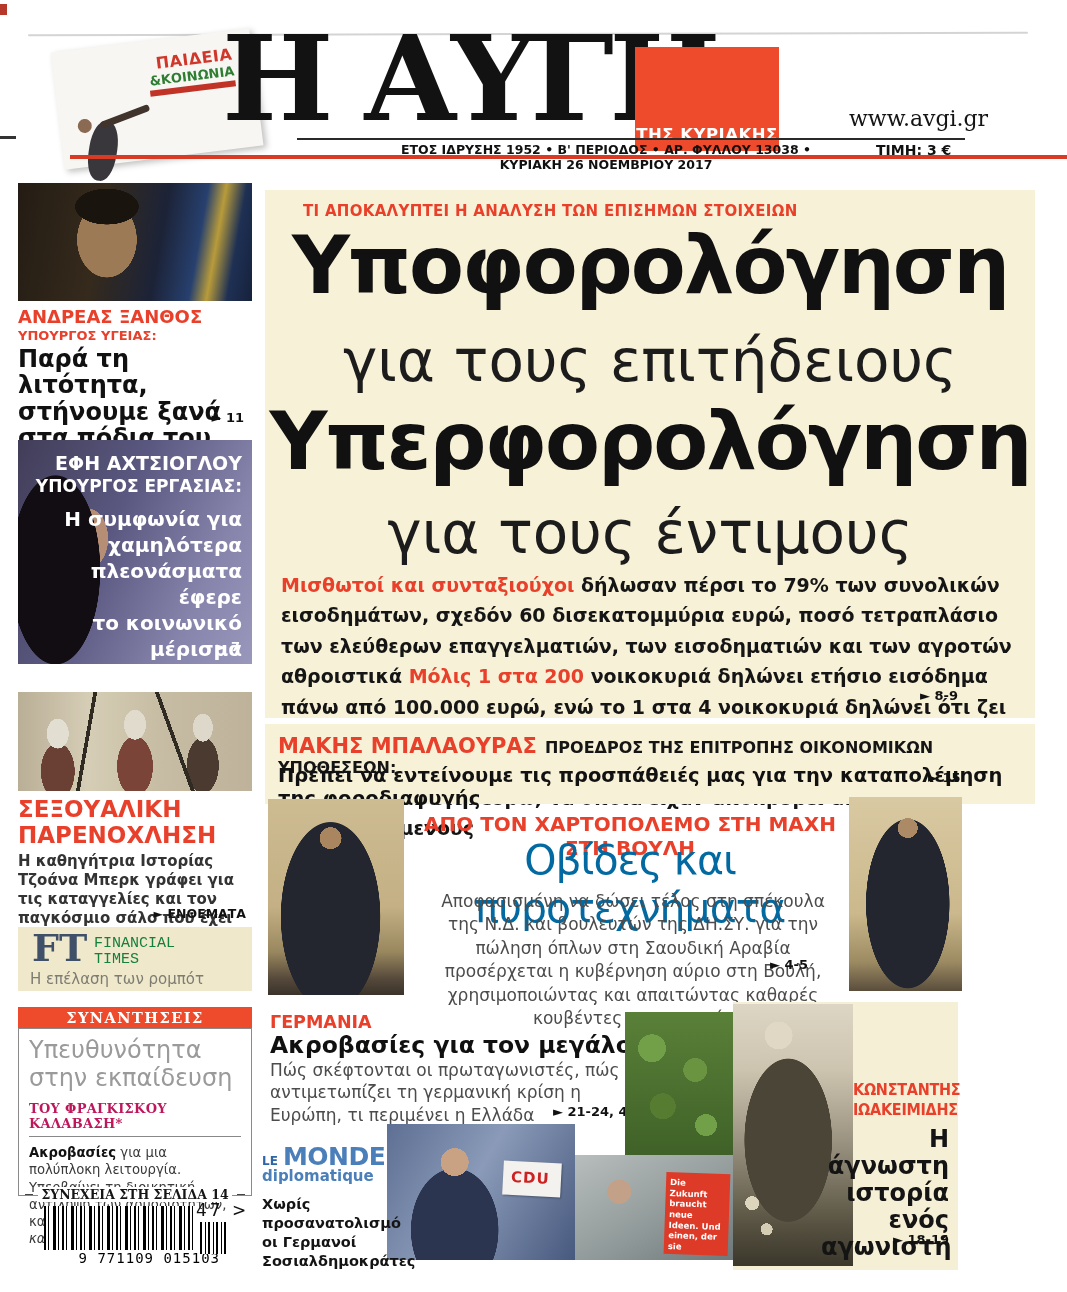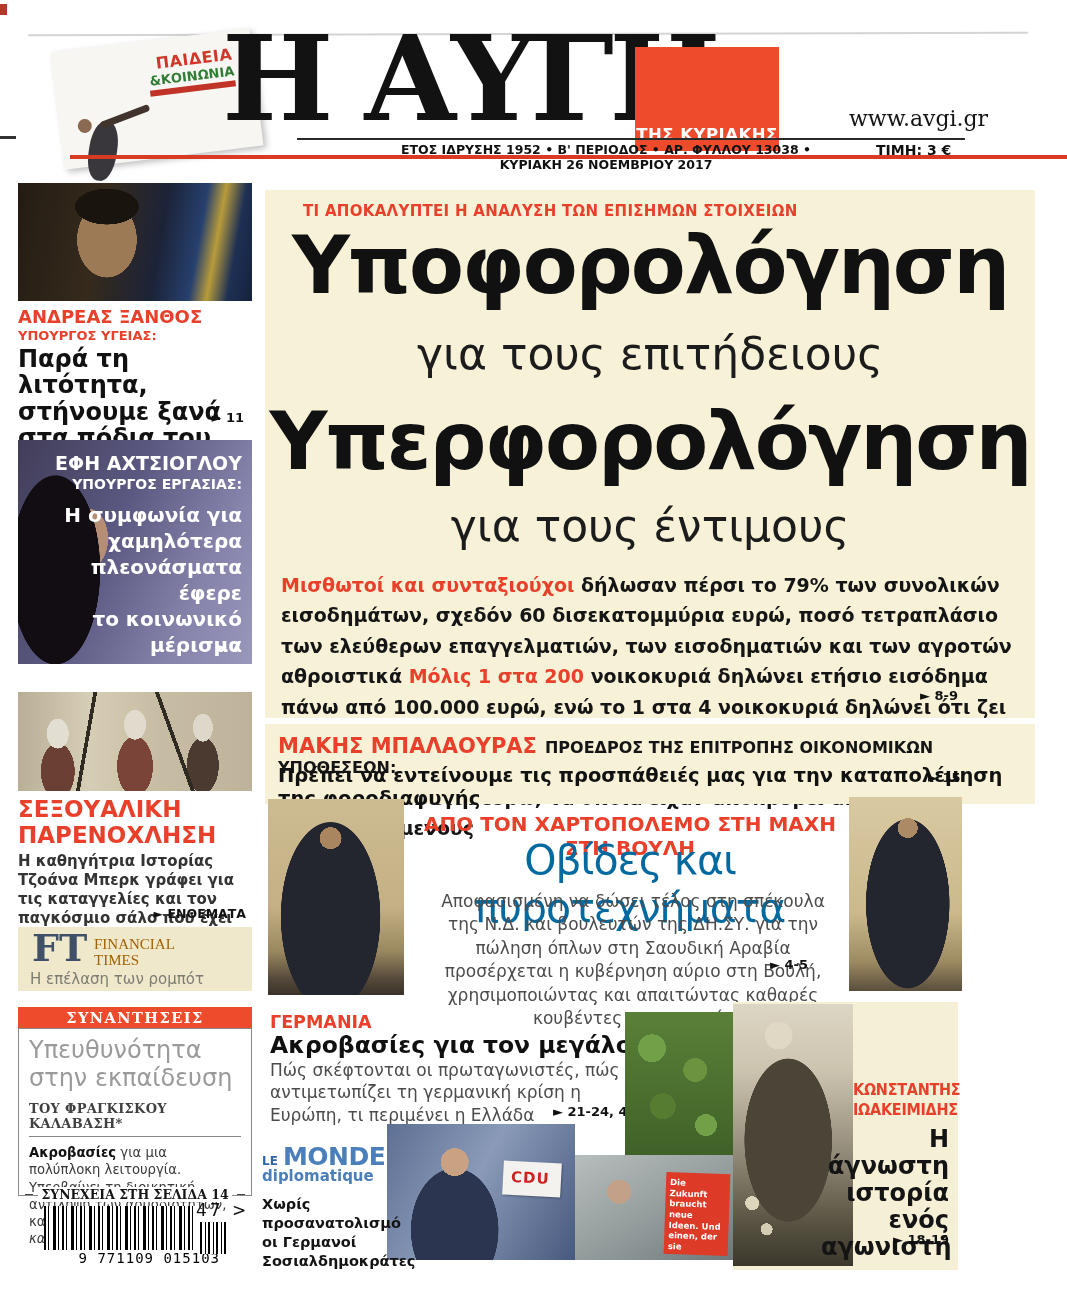--- a/index.html
+++ b/index.html
@@ -37,66 +37,66 @@
   .story-name{font-size:18px;font-weight:800;color:#e8402b;}
   .story-role{font-size:13px;font-weight:800;color:#e8402b;}
   .story-h{font-size:24px;font-weight:800;line-height:1.1;color:#111;}
   .pageref{font-size:13px;font-weight:800;color:#111;}
   .photo-achtsioglou{left:18px;top:440px;width:234px;height:224px;background:
      radial-gradient(ellipse 45px 95px at 16% 58%, #120d12 0 99%, transparent 100%),
      radial-gradient(ellipse 20px 30px at 30% 44%, #b68d75 0 99%, transparent 100%),
      linear-gradient(115deg,#413d58 0%,#5a5880 40%,#8784ac 75%,#9a97bc 100%);}
   .ach-overlay{position:absolute;inset:0;text-align:right;padding:12px 10px 0 0;color:#fff;border-radius:28px;}
   .ach-name{font-size:19px;font-weight:800;}
-  .ach-role{font-size:14px;font-weight:800;margin-top:2px;}
+  .ach-role{font-size:17px;font-weight:800;margin-top:2px;}
   .ach-h{font-size:20px;font-weight:800;line-height:1.3;margin-top:10px;}
   .ach-ref{position:absolute;right:12px;bottom:10px;color:#fff;font-size:13px;font-weight:800;}
   .photo-puppets{left:18px;top:692px;width:234px;height:99px;background:
      linear-gradient(100deg, transparent 0 30%, #2f2b22 30% 31.5%, transparent 31.5%),
      linear-gradient(70deg, transparent 0 64%, #2f2b22 64% 65.5%, transparent 65.5%),
      radial-gradient(ellipse 11px 15px at 17% 42%, #e3ded2 0 99%, transparent 100%),
      radial-gradient(ellipse 11px 15px at 50% 33%, #e0dbcd 0 99%, transparent 100%),
      radial-gradient(ellipse 10px 14px at 79% 36%, #ddd8ca 0 99%, transparent 100%),
      radial-gradient(ellipse 17px 28px at 17% 80%, #6a3f34 0 99%, transparent 100%),
      radial-gradient(ellipse 18px 30px at 50% 75%, #7a4438 0 99%, transparent 100%),
      radial-gradient(ellipse 16px 28px at 79% 74%, #4a3a30 0 99%, transparent 100%),
      linear-gradient(90deg,#b9ae96,#d6cdb6 30%,#c7bda4 60%,#beb39a);}
   .harass-title{left:18px;top:797px;font-size:23px;font-weight:800;color:#e8402b;line-height:1.12;}
   .harass-sum{left:18px;top:852px;width:228px;font-size:15px;font-weight:700;color:#333;line-height:1.27;}
   .harass-ref{left:18px;top:906px;width:228px;text-align:right;font-size:12.5px;font-weight:800;}
   .ftblock{left:18px;top:927px;width:234px;height:64px;background:#efe8ca;}
   .ftlogo{position:absolute;left:14px;top:-2px;font-family:"DejaVu Serif",serif;font-weight:bold;font-size:38px;color:#3f5068;}
-  .ftname{position:absolute;left:76px;top:9px;font-family:Liberation Serif, serif;font-size:15px;line-height:1.07;color:#a16207;}
+  .ftname{position:absolute;left:76px;top:9px;font-family:Liberation Mono, monospace;font-size:15px;line-height:1.07;color:#15803d;}
   .fthead{position:absolute;left:12px;top:43px;font-size:15px;color:#7c7c72;}
   .meetbar{left:18px;top:1007px;width:234px;height:21px;background:#ee4b2d;text-align:center;
            font-family:"DejaVu Serif",serif;font-size:14.5px;font-weight:bold;color:#fff;letter-spacing:1.5px;line-height:21px;}
   .meetbox{left:18px;top:1028px;width:234px;height:168px;border:1.5px solid #8a8a8a;background:#fff;
            box-sizing:border-box;padding:8px 10px 0 10px;}
   .meet-title{font-size:24px;color:#9a9a9a;line-height:1.15;}
-  .meet-author{margin-top:9px;font-family:"DejaVu Serif",serif;font-size:13px;font-weight:bold;color:#404040;
+  .meet-author{margin-top:9px;font-family:"DejaVu Serif",serif;font-size:13px;font-weight:bold;color:#be185d;
                border-bottom:1.5px solid #888;padding-bottom:5px;letter-spacing:.3px;}
   .meet-body{margin-top:7px;font-size:13.2px;color:#3a3a3a;line-height:1.3;}
   .meet-body .lead{font-weight:800;color:#111;}
   .meet-body .it{font-style:italic;}
   .meet-cont{position:absolute;left:6px;right:6px;bottom:-7px;display:flex;align-items:center;gap:5px;}
   .meet-cont::before,.meet-cont::after{content:"";flex:1;border-top:1.5px solid #444;}
   .meet-cont span{font-family:"DejaVu Serif",serif;font-size:12.5px;font-weight:bold;background:#fff;padding:0 3px;white-space:nowrap;}
   .bc-bars{left:44px;top:1206px;width:152px;height:46px;background:
      repeating-linear-gradient(90deg,#000 0 2px,#fff 2px 4px,#000 4px 5px,#fff 5px 9px,#000 9px 12px,#fff 12px 14px,#000 14px 15px,#fff 15px 18px);}
   .bc-num{left:30px;top:1250px;width:190px;text-align:right;font-family:"DejaVu Sans Mono",monospace;
           font-size:14px;letter-spacing:1px;color:#000;background:#fff;}
   .bc-issue{left:196px;top:1200px;font-size:17px;letter-spacing:3px;color:#111;}
   .bc-small{left:200px;top:1222px;width:26px;height:32px;background:
      repeating-linear-gradient(90deg,#000 0 2px,#fff 2px 5px,#000 5px 6px,#fff 6px 8px);}
   
   .creamA{left:265px;top:190px;width:770px;height:528px;background:#f7f2d7;}
   .lead-kicker{position:absolute;left:38px;top:12px;font-size:15px;font-weight:800;color:#e8402b;letter-spacing:.3px;}
   .lead-h1{position:absolute;left:0;width:100%;text-align:center;font-size:80px;font-weight:800;
            letter-spacing:-2px;line-height:1;color:#111;}
-  .lead-sub{position:absolute;left:0;width:100%;text-align:center;font-size:44px;font-weight:400;color:#1c1c1c;line-height:1;}
+  .lead-sub{position:absolute;left:0;width:100%;text-align:center;font-size:58px;font-weight:400;color:#1c1c1c;line-height:1;}
   .lead-body{position:absolute;left:16px;top:380px;width:742px;font-size:19px;font-weight:700;
              line-height:1.6;color:#151515;}
   .lead-ref{position:absolute;left:655px;top:498px;}
   
   .creamB{left:265px;top:724px;width:770px;height:80px;background:#f7f2d7;}
   .bal-1{position:absolute;left:13px;top:10px;}
   .bal-name{font-size:21px;font-weight:800;color:#e8402b;}
   .bal-role{font-size:16px;font-weight:800;color:#151515;margin-left:8px;}
   .bal-quote{position:absolute;left:13px;top:40px;font-size:19.5px;font-weight:800;color:#111;}
   .bal-ref{position:absolute;left:663px;top:46px;}

